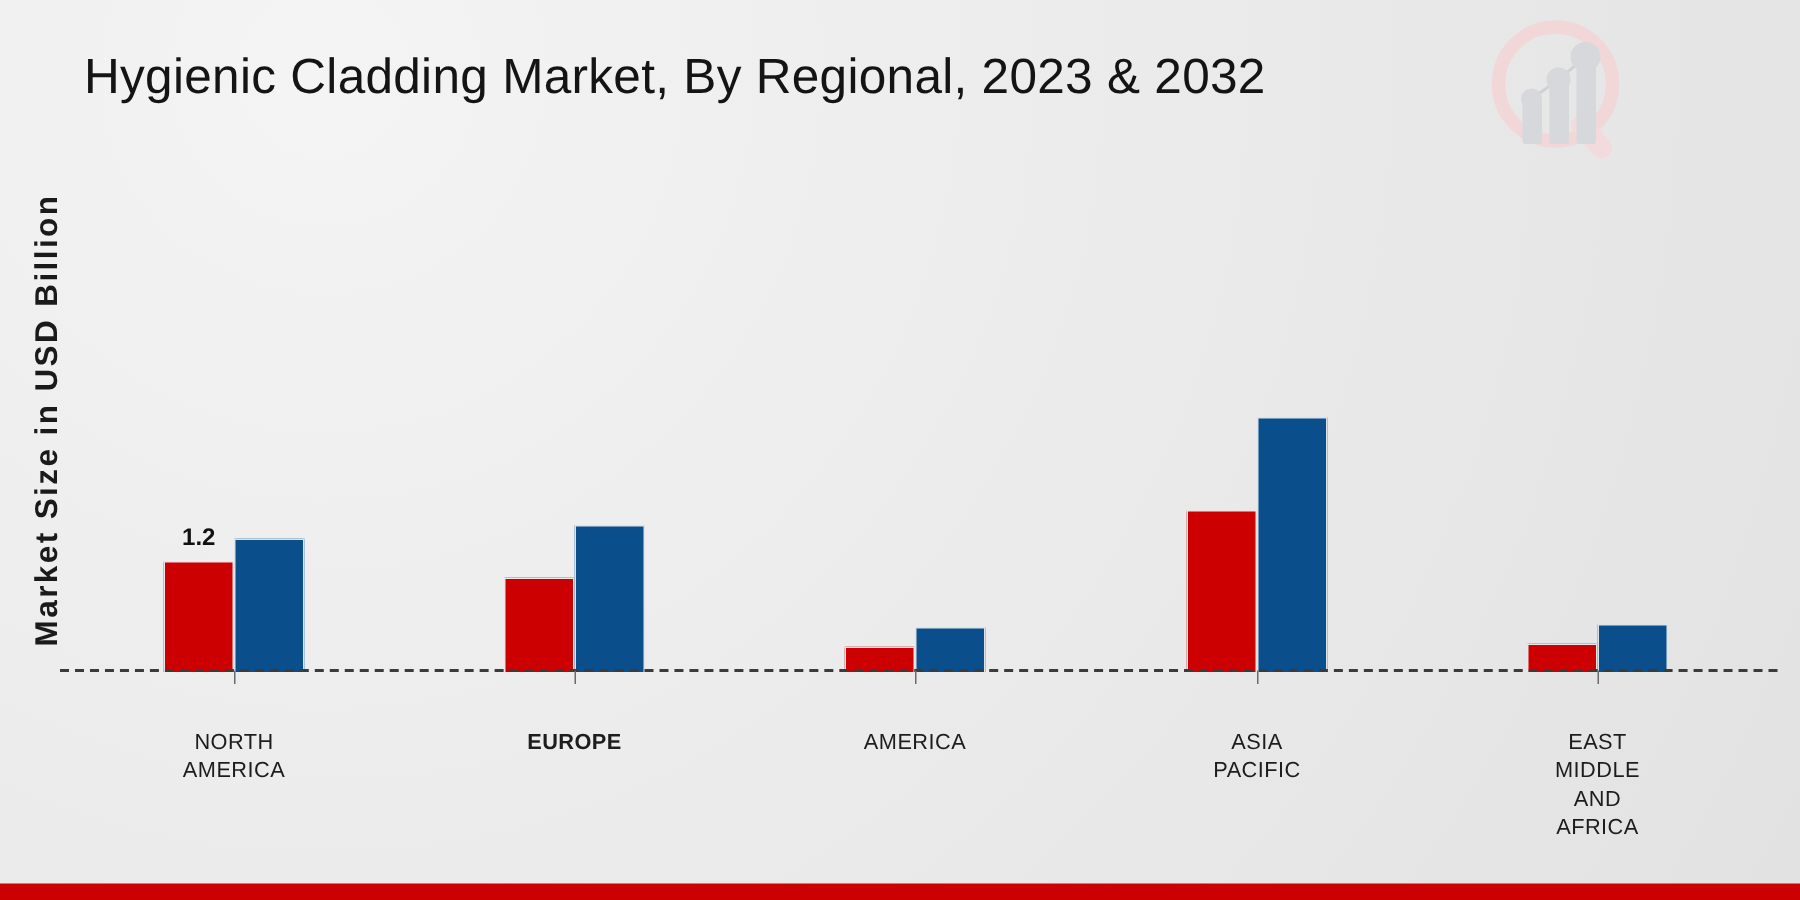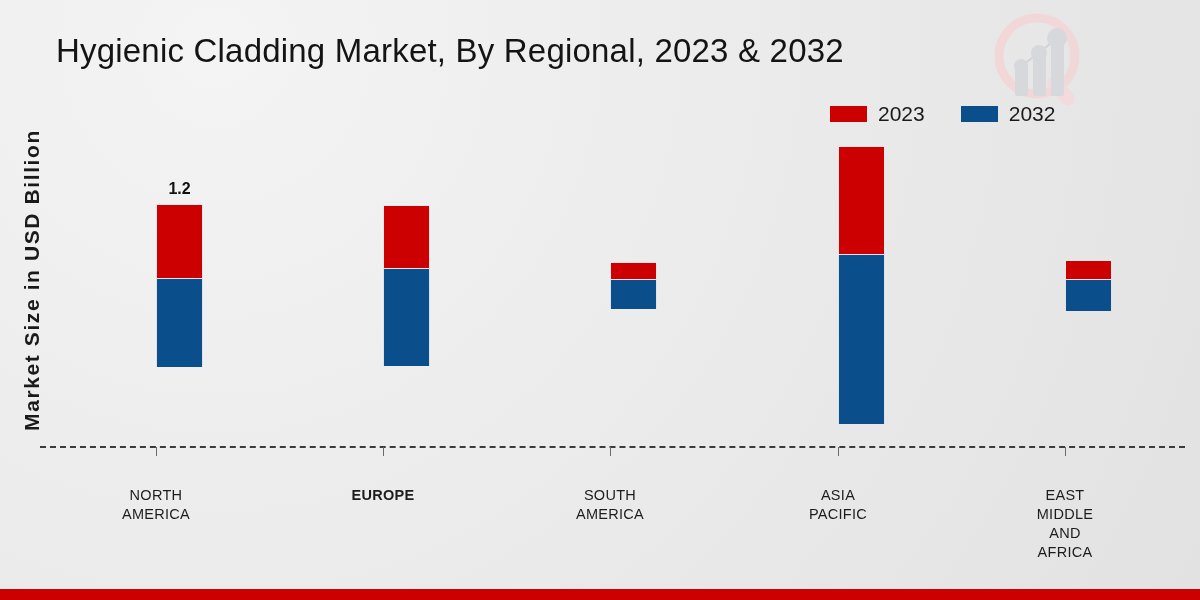--- a/index.html
+++ b/index.html
@@ -95,21 +95,20 @@
     width: 1145px;
     height: 0;
     border-top: 2px dashed #3b3b3b;
   }
   .group {
     position: absolute;
     bottom: 0;
     display: flex;
     align-items: flex-end;
     justify-content: center;
-    flex-direction: column;
   }
   .bar {
     width: 47px;
     position: relative;
     box-sizing: border-box;
   }
   .bar.y2023 { background: #cc0000; border: 1px solid #e8e8e8; border-bottom: none; }
   .bar.y2032 { background: #0a4f8c; border: 1px solid #dfe3e8; border-bottom: none; }
   .bar-value {
     position: absolute;
@@ -166,30 +165,20 @@
       <circle cx="36" cy="58" r="7" fill="#d6d8db"></circle>
       <circle cx="54" cy="45" r="8" fill="#d6d8db"></circle>
       <circle cx="72" cy="30" r="10" fill="#d6d8db"></circle>
     </svg>
   </div>
 
   <div id="chart-title">Hygienic Cladding Market, By Regional, 2023 &amp; 2032</div>
 
   <div id="y-axis-title">Market Size in USD Billion</div>
 
-  <div id="legend">
-    <div class="legend-item">
-      <span class="legend-swatch" style="background:#cc0000"></span>
-      <span class="legend-label">2023</span>
-    </div>
-    <div class="legend-item">
-      <span class="legend-swatch" style="background:#0a4f8c"></span>
-      <span class="legend-label">2032</span>
-    </div>
-  </div>
 
   <div id="plot">
       <div class="group" style="left: 69px; width: 94px; height: 326px;">
         <div class="bar y2023" style="height: 74px;">
           <span class="bar-value">1.2</span>
         </div>
         <div class="bar y2032" style="height: 89px;"></div>
       </div>
       <div class="group" style="left: 296px; width: 94px; height: 326px;">
         <div class="bar y2023" style="height: 63px;"></div>
@@ -214,21 +203,20 @@
       <div class="cat-label" style="left: 56px;">
         <div>NORTH</div>
         <div>AMERICA</div>
       </div>
       <div class="tick" style="left: 383px;"></div>
       <div class="cat-label" style="left: 283px; font-weight: bold;">
         <div>EUROPE</div>
       </div>
       <div class="tick" style="left: 610px;"></div>
       <div class="cat-label" style="left: 510px;">
-        <div>SOUTH</div>
         <div>AMERICA</div>
       </div>
       <div class="tick" style="left: 838px;"></div>
       <div class="cat-label" style="left: 738px;">
         <div>ASIA</div>
         <div>PACIFIC</div>
       </div>
       <div class="tick" style="left: 1065px;"></div>
       <div class="cat-label" style="left: 965px;">
         <div>EAST</div>

